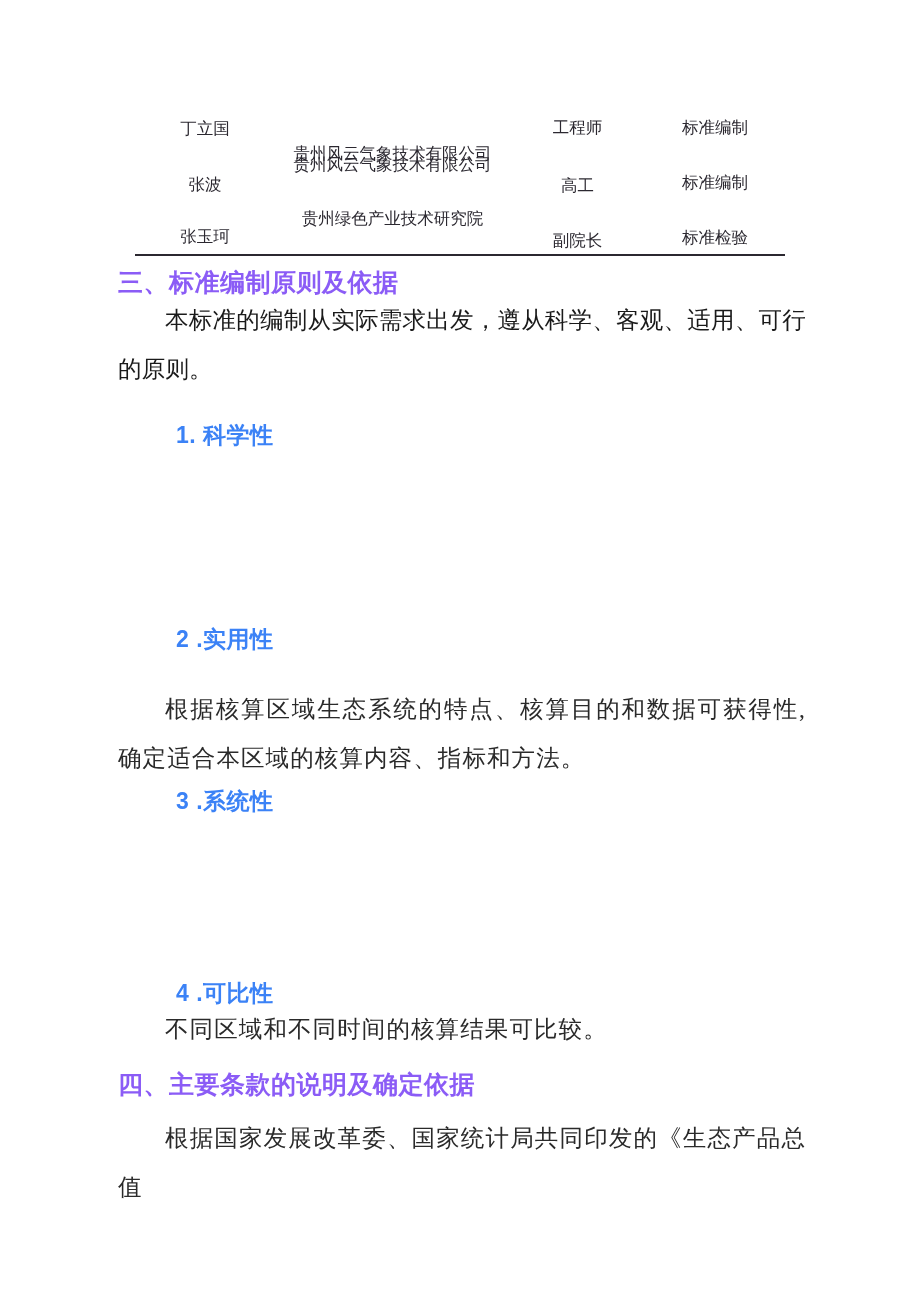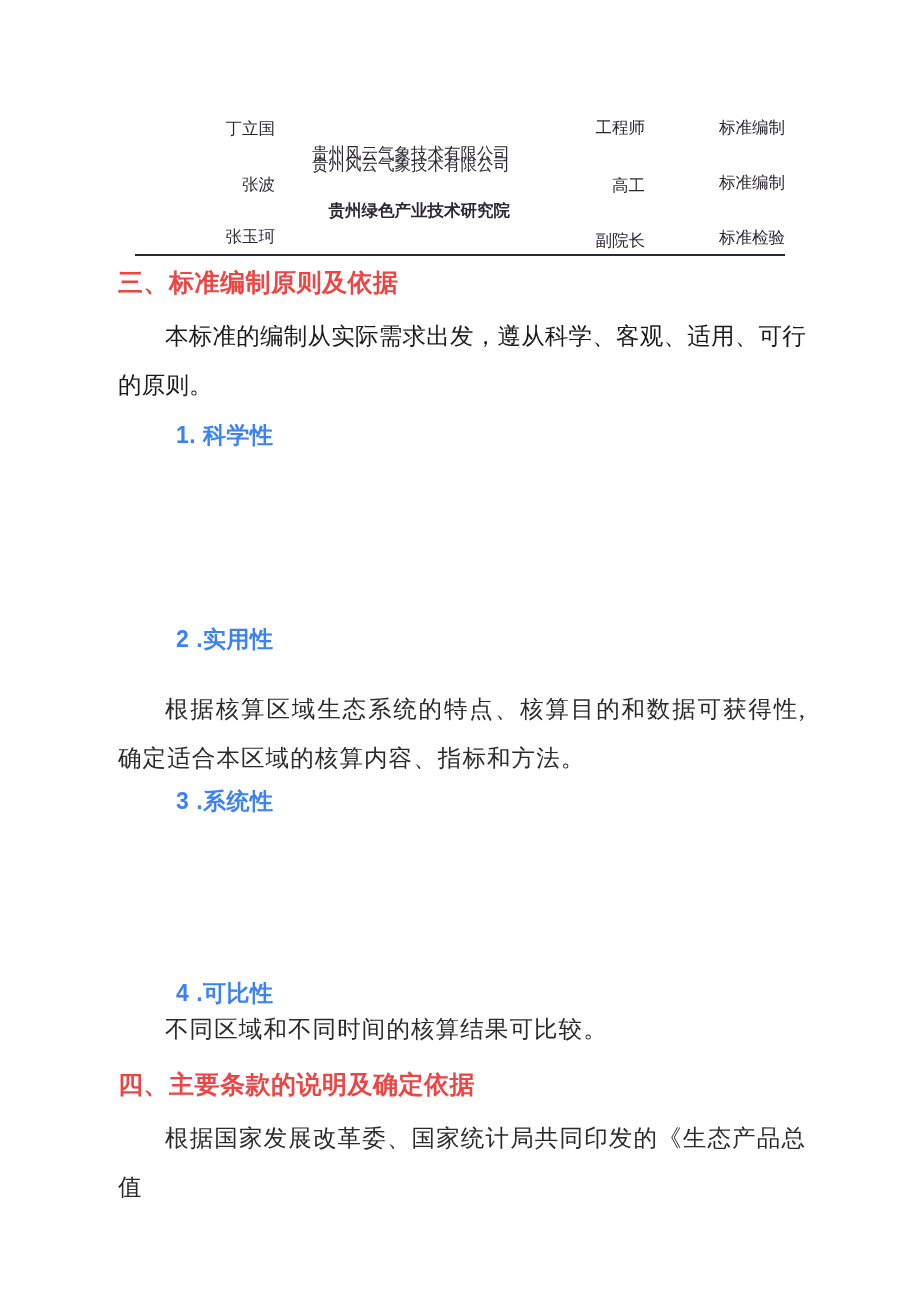--- a/index.html
+++ b/index.html
@@ -50,53 +50,53 @@
   .trow.r1 { top: 0px; }
   .trow.r2 { top: 52px; }
   .trow.r3 { top: 104px; }
 
   .cell {
     position: absolute;
     font-family: "Liberation Serif", "DejaVu Serif", serif;
     font-size: 16.5px;
     color: #2b2830;
     white-space: nowrap;
-    text-align: right;
+    text-align: center;
   }
   
   .c-name  { left: 0px;   width: 140px; }
   .c-org   { left: 140px; width: 235px; }
   .c-title { left: 375px; width: 135px; }
   .c-role  { left: 510px; width: 140px; }
 
   
   .r1 .c-name  { top: 22px; }
   .r1 .c-org   { top: 47px; }
   .r1 .c-title { top: 21px; }
   .r1 .c-role  { top: 21px; }
 
   .r2 .c-name  { top: 26px; }
   .r2 .c-org   { top: 6px; }
   .r2 .c-title { top: 27px; }
   .r2 .c-role  { top: 24px; }
 
   .r3 .c-name  { top: 26px; }
-  .r3 .c-org   { top: 0; font-weight: bold; }
+  .r3 .c-org   { top: 8px; }
   .r3 .c-title { top: 30px; }
   .r3 .c-role  { top: 27px; }
 
   
   .h-major {
     position: absolute;
     left: 118px;
     font-family: "Liberation Sans", "DejaVu Sans", sans-serif;
     font-weight: bold;
     font-size: 25px;
     letter-spacing: 0.5px;
-    color: #ef4444;
+    color: #8b5cf6;
     white-space: nowrap;
   }
   .h-sub {
     position: absolute;
     left: 176px;
     font-family: "Liberation Sans", "DejaVu Sans", sans-serif;
     font-weight: bold;
     font-size: 23px;
     letter-spacing: 0.5px;
     color: #3b82f6;
@@ -119,21 +119,21 @@
     font-family: "Liberation Sans", "DejaVu Sans", sans-serif;
     letter-spacing: 0.2px;
   }
   .para.kai {
     font-family: "Liberation Serif", "DejaVu Serif", serif;
     letter-spacing: 1.1px;
     color: #2a2a2a;
   }
 
   
-  .p-intro    { top: 312px; }
+  .p-intro    { top: 296px; }
   .p-s1       { top: 478px; }
   .p-s2       { top: 685px; }
   .p-s3       { top: 843px; }
   .p-s4       { top: 1005px; }
   .p-final    { top: 1114px; }
 
   .hd-3  { top: 266px; }
   .hd-1  { top: 420px; }
   .hd-2  { top: 624px; }
   .hd-3n { top: 786px; }

